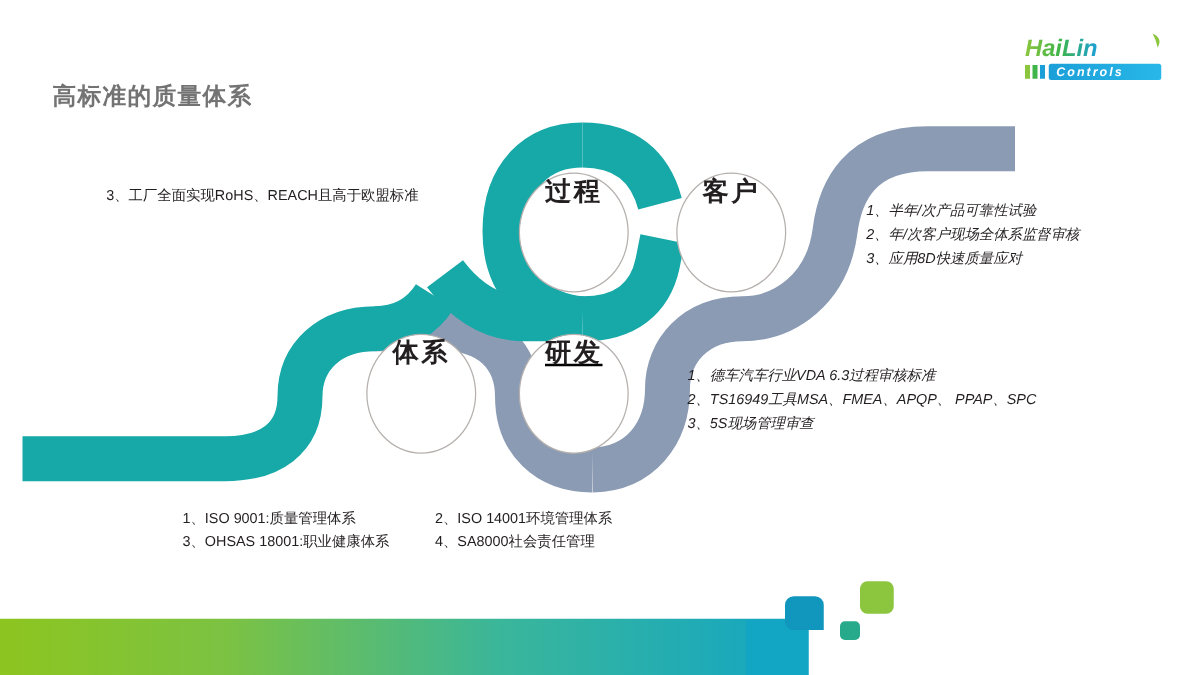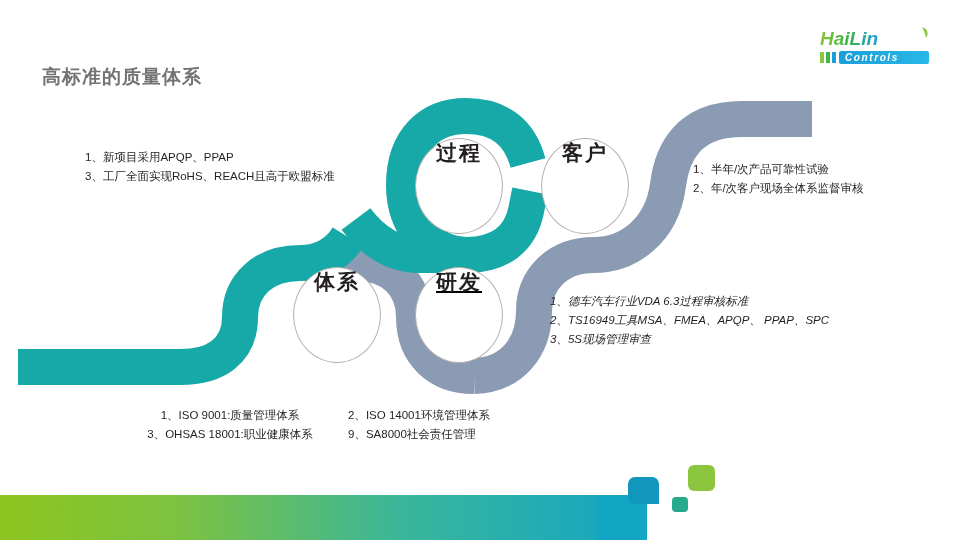--- a/index.html
+++ b/index.html
@@ -35,26 +35,26 @@
   }
   .c-process{left:415px;top:43px;width:88px;height:96px;}
   .c-customer{left:541px;top:43px;width:88px;height:96px;}
   .c-system{left:293px;top:172px;width:88px;height:96px;}
   .c-rd{left:415px;top:172px;width:88px;height:96px;text-decoration:underline;}
 
   
   .tblock{position:absolute;color:#231f20;font-size:11.5px;line-height:19px;white-space:nowrap;}
   .tblock .ln{display:block;}
   .tb-tl{left:85px;top:148px;}
-  .tb-tr{left:693px;top:160px;}
+  .tb-tr{left:693px;top:160px;font-style:italic;}
   .tb-mr{left:550px;top:292px;font-style:italic;}
   .tb-bl{left:146px;top:406px;}
   .tb-bl .row{display:flex;gap:34px;}
   .tb-bl .row .ln{display:block;}
-  .tb-bl .col1{width:168px;text-align:center;}
+  .tb-bl .col1{width:168px;}
 
   
   .bottombar{
     position:absolute;left:0;bottom:0;width:645px;height:45px;
     background:linear-gradient(to right,#8dc520 0%,#7cc242 28%,#3ab69a 62%,#12a5c4 100%);
   }
   .sq{position:absolute;}
   .sq-cyan-big{left:597px;bottom:0px;width:50px;height:44px;background:#12a5c4;border-radius:0 0 0 0;}
   .sq-cyan-top{left:628px;bottom:36px;width:31px;height:27px;background:#1196bd;border-radius:7px 7px 0 7px;}
   .sq-green{left:688px;bottom:49px;width:27px;height:26px;background:#8cc63e;border-radius:6px;}
@@ -117,43 +117,43 @@
     </div>
     <div class="circle c-system">
       <span>体系</span>
     </div>
     <div class="circle c-rd">
       <span>研发</span>
     </div>
   </div>
 
   <div class="tblock tb-tl">
-    <span class="ln">1、新项目采用APQP、PPAP</span>
     <span class="ln">3、工厂全面实现RoHS、REACH且高于欧盟标准</span>
   </div>
 
   <div class="tblock tb-tr">
     <span class="ln">1、半年/次产品可靠性试验</span>
     <span class="ln">2、年/次客户现场全体系监督审核</span>
+    <span class="ln">3、应用8D快速质量应对</span>
   </div>
 
   <div class="tblock tb-mr">
     <span class="ln">1、德车汽车行业VDA 6.3过程审核标准</span>
     <span class="ln">2、TS16949工具MSA、FMEA、APQP、 PPAP、SPC</span>
     <span class="ln">3、5S现场管理审查</span>
   </div>
 
   <div class="tblock tb-bl">
     <div class="row">
       <span class="ln col1">1、ISO 9001:质量管理体系</span>
       <span class="ln">2、ISO 14001环境管理体系</span>
     </div>
     <div class="row">
       <span class="ln col1">3、OHSAS 18001:职业健康体系</span>
-      <span class="ln">9、SA8000社会责任管理</span>
+      <span class="ln">4、SA8000社会责任管理</span>
     </div>
   </div>
 
   <div class="bottombar"></div>
   <div class="sq sq-cyan-big"></div>
   <div class="sq sq-cyan-top"></div>
   <div class="sq sq-green"></div>
   <div class="sq sq-teal-small"></div>
 
 </div>

